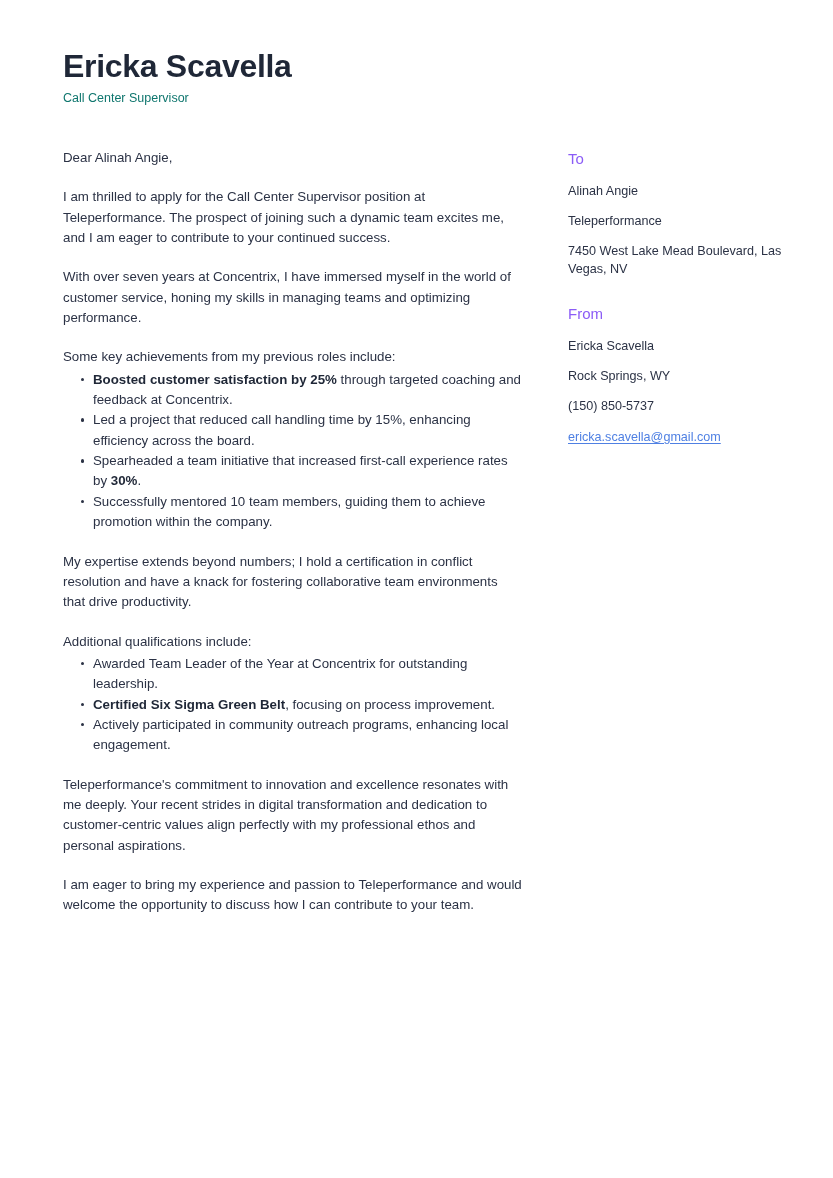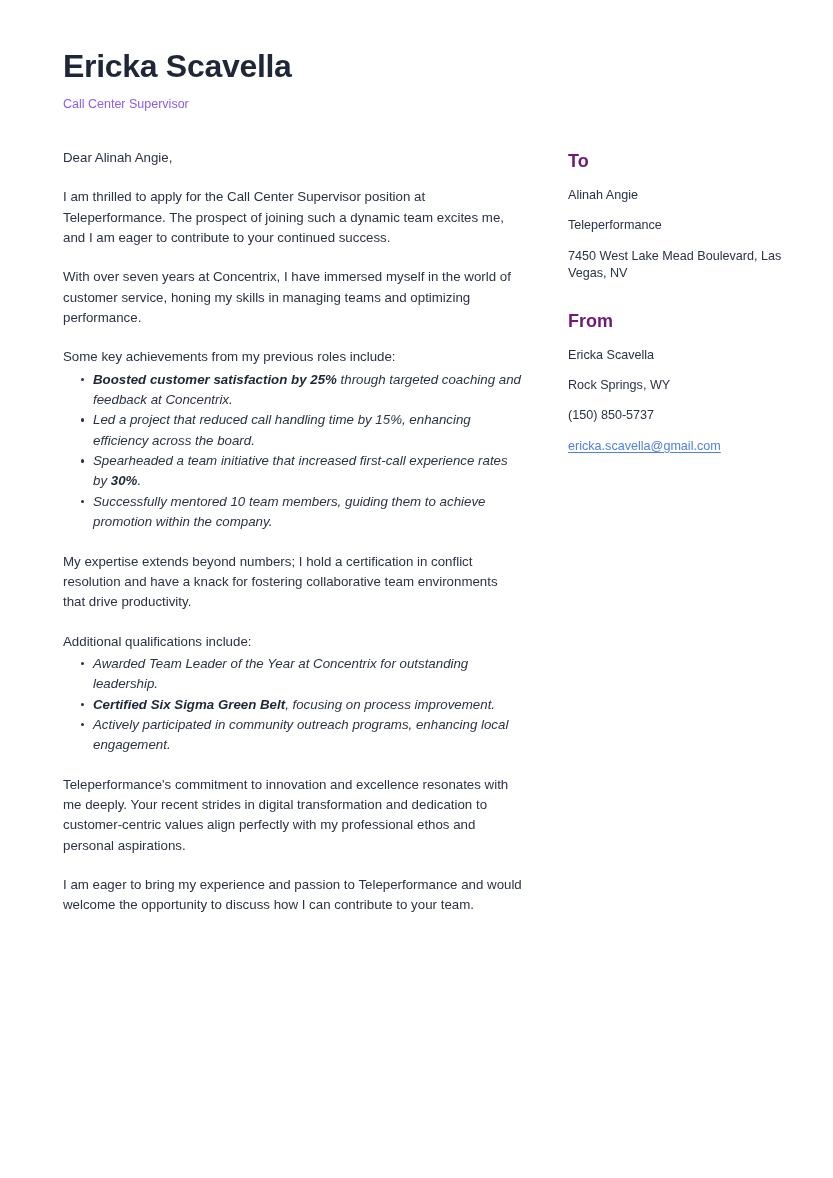--- a/index.html
+++ b/index.html
@@ -32,22 +32,22 @@
   .name {
     font-size: 32px;
     font-weight: bold;
     letter-spacing: -0.3px;
     color: #1f2737;
     line-height: 1.15;
     margin: 0;
   }
   .job-title {
     font-size: 12.5px;
-    color: #8b5cf6;
-    margin-top: 11px;
+    color: #0f766e;
+    margin-top: 5px;
     line-height: 1.3;
   }
 
   
   .letter-body {
     position: absolute;
     left: 63px;
     top: 148px;
     width: 460px;
     font-size: 13.3px;
@@ -57,21 +57,20 @@
   .letter-body p {
     margin: 0 0 19px 0;
   }
   .letter-body p.tight {
     margin-bottom: 2px;
   }
   .letter-body ul {
     margin: 0 0 19px 0;
     padding-left: 30px;
     list-style: none;
-    font-style: italic;
   }
   .letter-body li {
     position: relative;
     margin: 0 0 0 0;
     padding-left: 0;
   }
   .letter-body li::before {
     content: "";
     position: absolute;
     left: -12px;
@@ -90,23 +89,23 @@
   .sidebar {
     position: absolute;
     left: 568px;
     top: 148px;
     width: 215px;
     font-size: 12.6px;
     line-height: 1.5;
     color: #2b3245;
   }
   .sidebar-heading {
-    font-size: 18px;
-    font-weight: bold;
-    color: #701a75;
+    font-size: 15px;
+    font-weight: normal;
+    color: #8b5cf6;
     margin: 0 0 12px 0;
   }
   .sidebar-block {
     margin-bottom: 18px;
   }
   .sidebar-line {
     margin: 0 0 13px 0;
     line-height: 1.38;
   }
   .sidebar-line:last-child {

